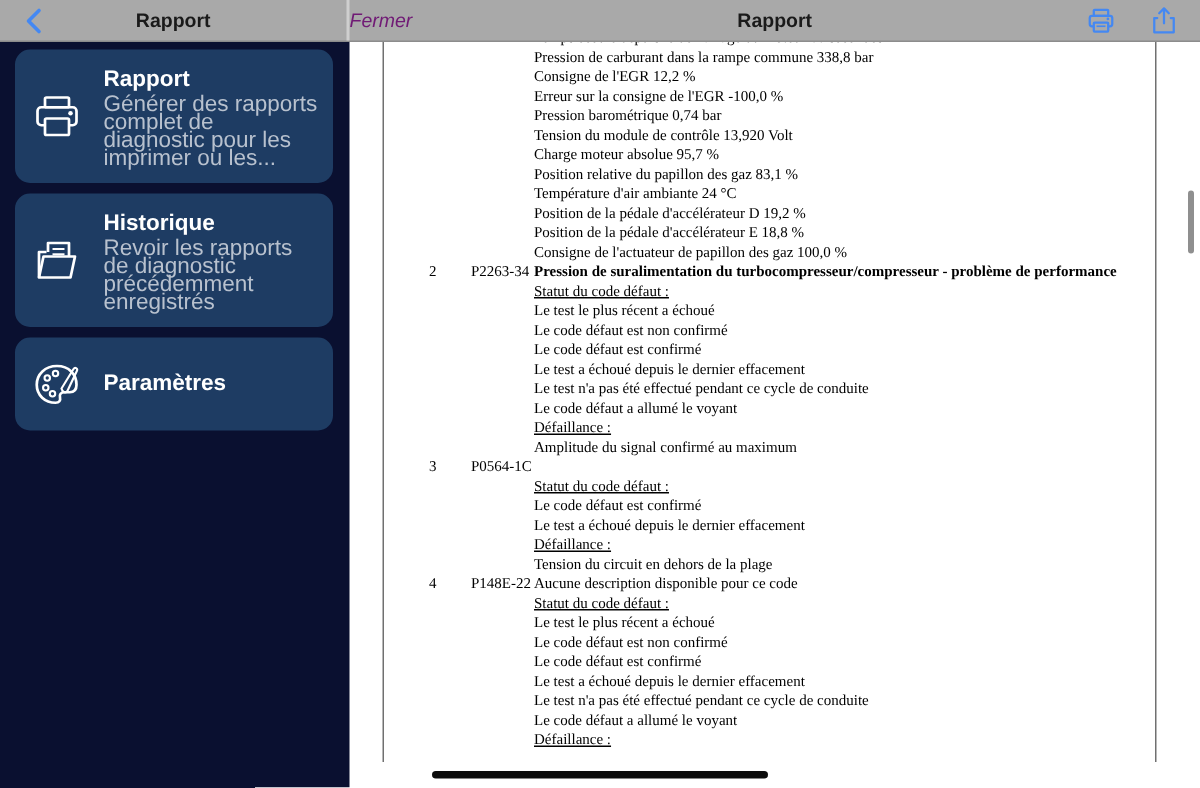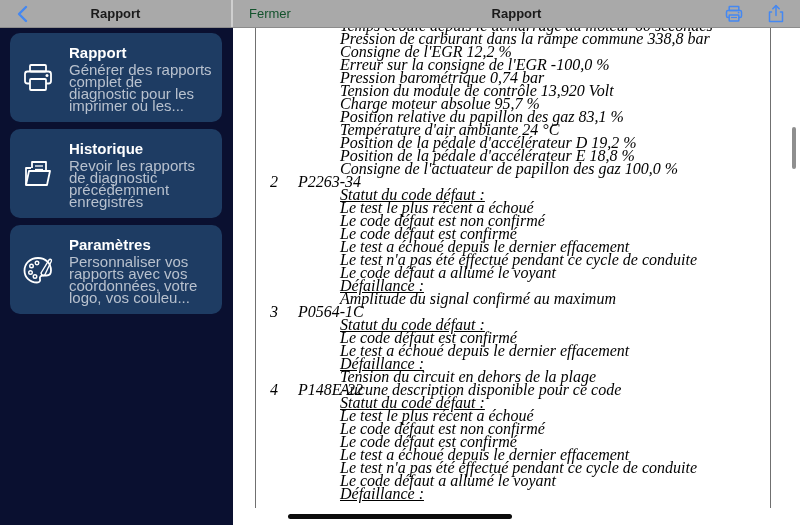--- a/index.html
+++ b/index.html
@@ -34,25 +34,26 @@
   }
   .nav-right .nav-title {
     position: absolute; left: 0; right: 0; text-align: center;
   }
   .back-chevron {
     position: absolute; left: 16px; top: 5px;
     width: 12px; height: 18px;
   }
   .close-btn {
     position: relative; z-index: 2;
-    margin-left: 16px;
-    font-size: 13px; color: #14532d;
+    margin-left: 0;
+    font-size: 13px; color: #701a75;
     background: none; border: none;
     font-family: "Liberation Sans", sans-serif;
     cursor: pointer;
+    font-style: italic;
   }
   .nav-icons {
     position: absolute; right: 14px; top: 0; height: 100%;
     display: flex; align-items: center; gap: 22px; z-index: 2;
   }
   .nav-icon-btn { background: none; border: none; width: 20px; height: 20px; cursor: pointer; padding: 0; }
 
   
   .sidebar {
     position: absolute; top: 28px; left: 0;
@@ -81,25 +82,25 @@
 
   
   .doc-border {
     position: absolute; top: 28px; width: 1px; height: 480px;
     background: #707070;
   }
   .doc-border.left  { left: 255px; }
   .doc-border.right { left: 770px; }
 
   .doc {
-    position: absolute; top: 28px; left: 256px;
+    position: absolute; top: 28px; left: 272px;
     width: 514px; height: 478px;
     overflow: hidden;
     font-family: "Liberation Serif", serif;
-    font-size: 16px; line-height: 13px; color: #000000; font-style: italic;
+    font-size: 10px; line-height: 13px; color: #000000;
   }
   .doc-inner { margin-top: -9px; }
   .doc-row { position: relative; height: 13px; white-space: nowrap; }
   .doc-row .body-text { display: inline-block; margin-left: 84px; }
   .doc-row .num  { position: absolute; left: 14px; }
   .doc-row .code { position: absolute; left: 42px; }
   .bold { font-weight: bold; }
   .u { text-decoration: underline; }
 
   
@@ -202,21 +203,20 @@
         <path d="M18 6 C10 6 4.5 11.5 4.5 18.5 C4.5 25.5 10 30.5 17 30.5 C19.5 30.5 20.5 29 20 27 C19.5 25 20.5 23.5 23 23.5 L26.5 23.5 C29.5 23.5 31 21.5 31 18.5 C31 11.5 26 6 18 6 Z" fill="none" stroke="#ffffff" stroke-width="1.8"></path>
           <circle cx="11.5" cy="14" r="1.8" fill="none" stroke="#ffffff" stroke-width="1.4"></circle>
           <circle cx="17" cy="11" r="1.8" fill="none" stroke="#ffffff" stroke-width="1.4"></circle>
           <circle cx="10.5" cy="20.5" r="1.8" fill="none" stroke="#ffffff" stroke-width="1.4"></circle>
           <circle cx="15" cy="24.5" r="1.8" fill="none" stroke="#ffffff" stroke-width="1.4"></circle>
           <path d="M21 21 L29 8 C30 6.5 32 7.5 31.3 9.2 L25 22.5 C24 24.5 21.5 23.5 21 21 Z" fill="none" stroke="#ffffff" stroke-width="1.4"></path>
       </svg>
     </span>
     <span class="card-text">
       <span class="card-title" style="display:block">Paramètres</span>
-      <span class="card-desc" style="display:block">Personnaliser vos rapports avec vos coordonnées, votre logo, vos couleu...</span>
     </span>
   </div>
 </div>
 
 <div class="doc-border left"></div>
 <div class="doc-border right"></div>
 
 <div class="doc">
   <div class="doc-inner">
 
@@ -230,20 +230,21 @@
     <div class="doc-row"><span class="body-text">Charge moteur absolue 95,7 %</span></div>
     <div class="doc-row"><span class="body-text">Position relative du papillon des gaz 83,1 %</span></div>
     <div class="doc-row"><span class="body-text">Température d'air ambiante 24 °C</span></div>
     <div class="doc-row"><span class="body-text">Position de la pédale d'accélérateur D 19,2 %</span></div>
     <div class="doc-row"><span class="body-text">Position de la pédale d'accélérateur E 18,8 %</span></div>
     <div class="doc-row"><span class="body-text">Consigne de l'actuateur de papillon des gaz 100,0 %</span></div>
 
     <div class="doc-row">
       <span class="num">2</span>
       <span class="code">P2263-34</span>
+      <span class="body-text bold">Pression de suralimentation du turbocompresseur/compresseur - problème de performance</span>
     </div>
     <div class="doc-row"><span class="body-text u">Statut du code défaut :</span></div>
     <div class="doc-row"><span class="body-text">Le test le plus récent a échoué</span></div>
     <div class="doc-row"><span class="body-text">Le code défaut est non confirmé</span></div>
     <div class="doc-row"><span class="body-text">Le code défaut est confirmé</span></div>
     <div class="doc-row"><span class="body-text">Le test a échoué depuis le dernier effacement</span></div>
     <div class="doc-row"><span class="body-text">Le test n'a pas été effectué pendant ce cycle de conduite</span></div>
     <div class="doc-row"><span class="body-text">Le code défaut a allumé le voyant</span></div>
     <div class="doc-row"><span class="body-text u">Défaillance :</span></div>
     <div class="doc-row"><span class="body-text">Amplitude du signal confirmé au maximum</span></div>

